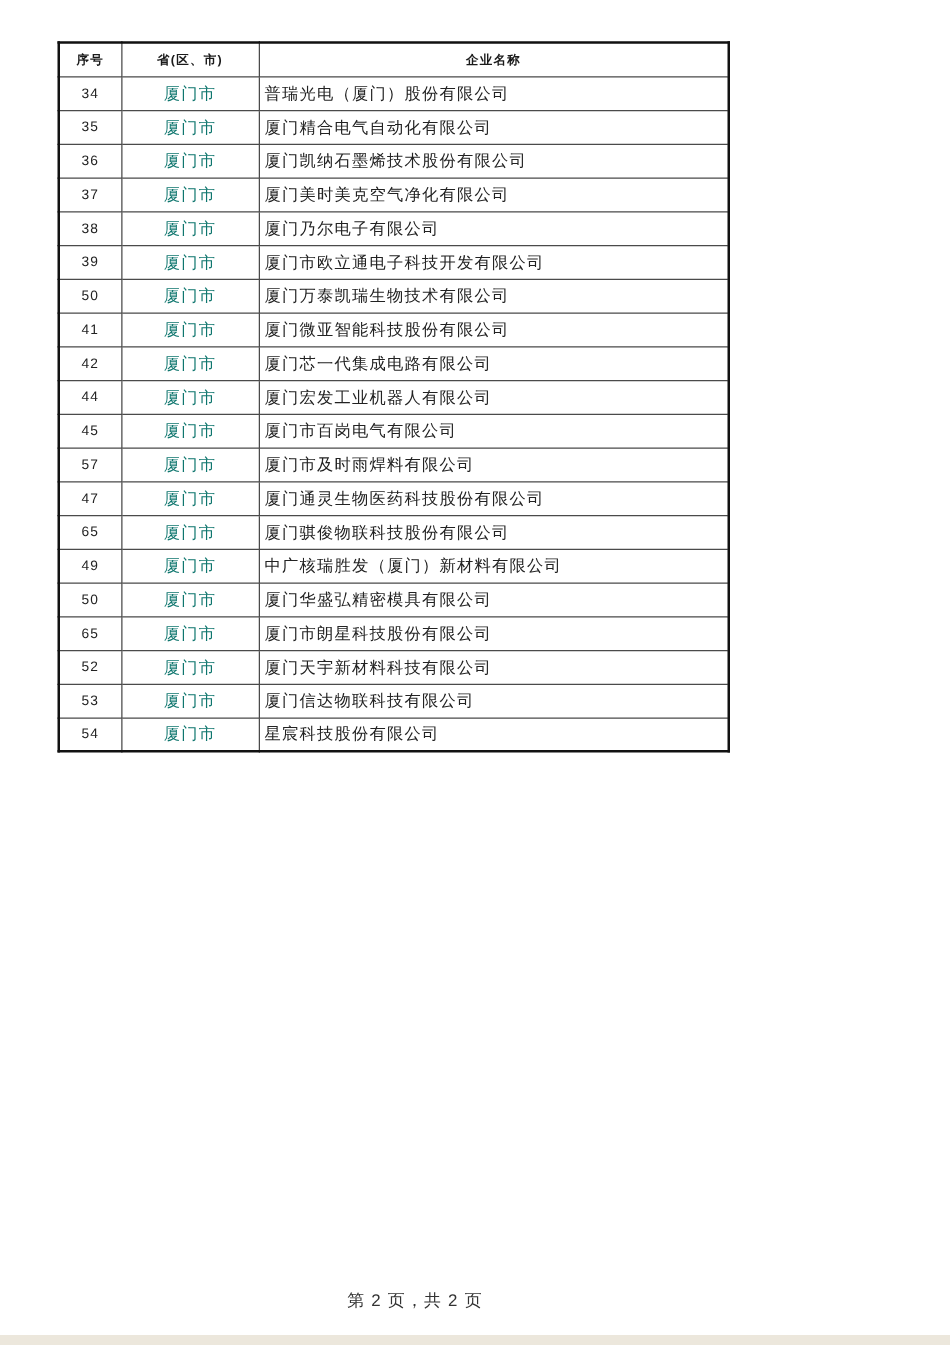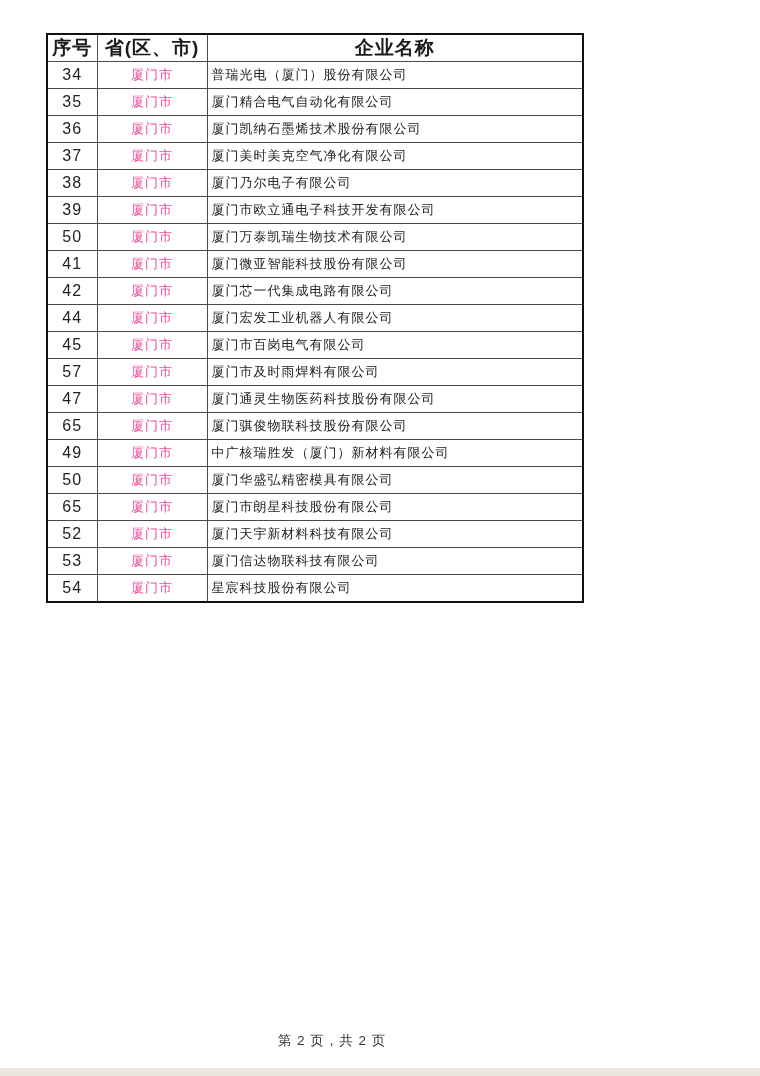--- a/index.html
+++ b/index.html
@@ -37,35 +37,35 @@
     white-space: nowrap;
     overflow: hidden;
     letter-spacing: 1px;
   }
   .company-table {
     border: 2px solid #111111;
   }
   .company-table thead th {
     font-weight: bold;
     text-align: center;
-    font-size: 19px;
+    font-size: 10px;
     color: #1a1a1a;
   }
   .col-no    { width: 50px; }
   .col-prov  { width: 110px; }
   .col-name  { width: 376px; }
   .cell-no {
     text-align: center;
-    font-size: 16px;
+    font-size: 11px;
     letter-spacing: 0;
     color: #222222;
   }
   .cell-prov {
     text-align: center;
-    color: #ec4899;
+    color: #0f766e;
   }
   .cell-name {
     text-align: left;
     color: #222222;
   }
   .page-footer {
     position: absolute;
     left: 0;
     top: 1032px;
     width: 664px;

